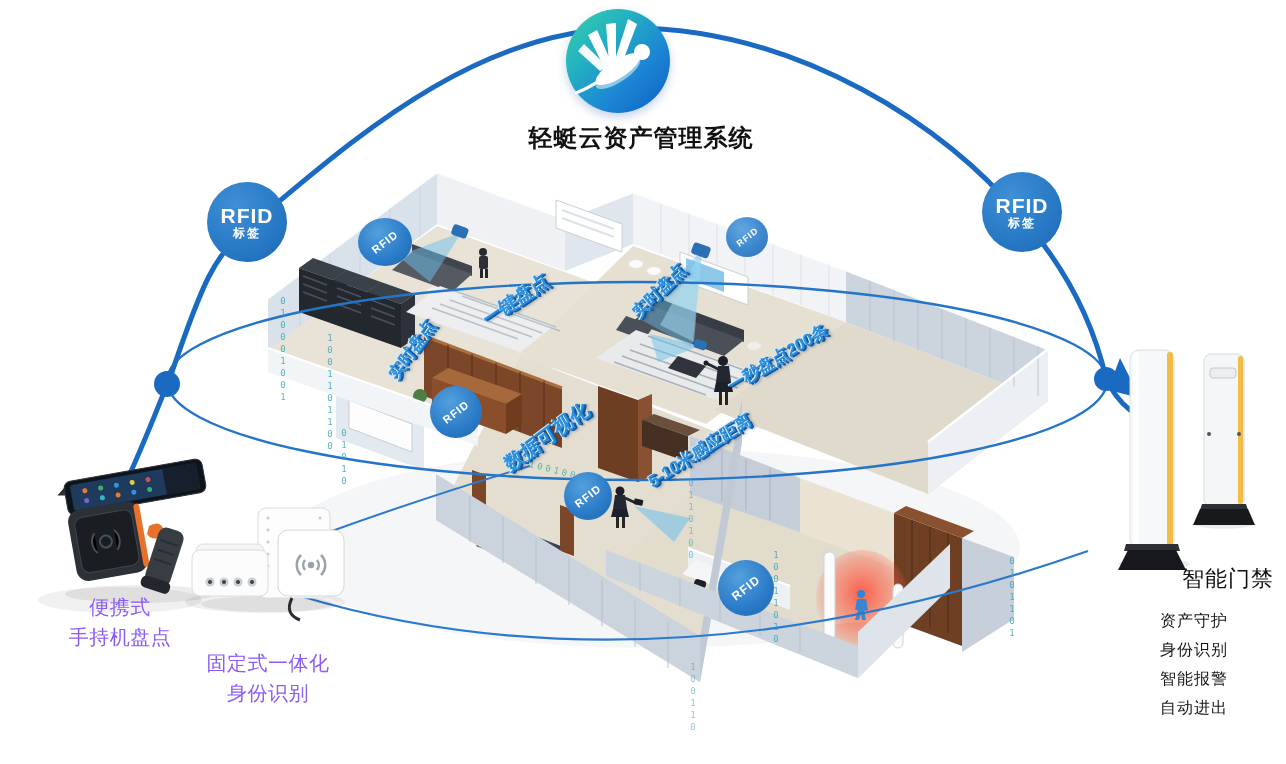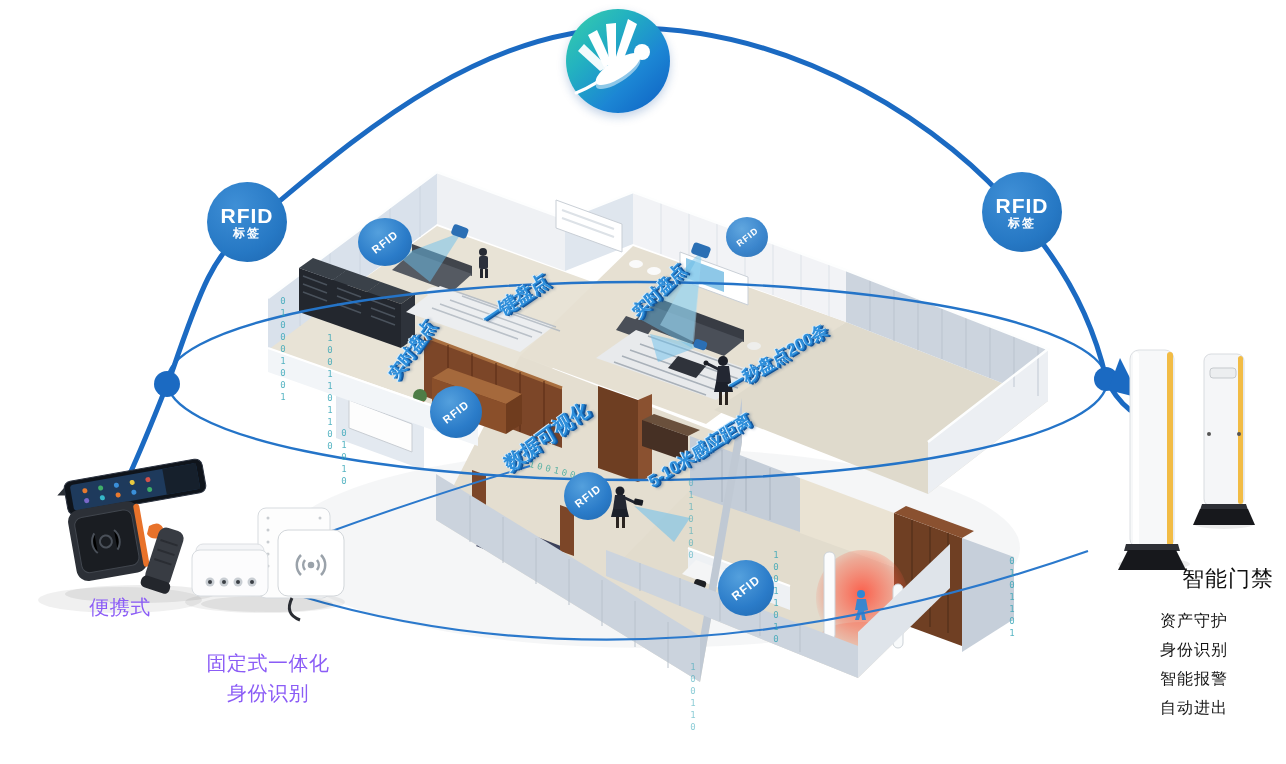--- a/index.html
+++ b/index.html
@@ -349,20 +349,21 @@
       <path d="M10,84 Q30,76 46,62" stroke="#ffffff" stroke-width="3" fill="none" stroke-linecap="round"></path>
       <ellipse cx="52" cy="64" rx="26" ry="9" fill="#bfe0f2" opacity=".7" transform="rotate(-33 52 64)"></ellipse>
       <ellipse cx="52" cy="60" rx="26" ry="9" fill="#ffffff" transform="rotate(-33 52 60)"></ellipse>
       <circle cx="76" cy="43" r="8" fill="#ffffff"></circle>
       <path d="M48,54 L62,10 L71,15 L55,57 Z" fill="#ffffff"></path>
       <path d="M43,55 L40,15 L50,14 L50,55 Z" fill="#ffffff"></path>
       <path d="M38,58 L22,26 L31,21 L46,55 Z" fill="#ffffff"></path>
       <path d="M34,62 L12,42 L18,35 L42,58 Z" fill="#ffffff" opacity=".95"></path>
     </svg>
   </div>
+  <div class="page-title">轻蜓云资产管理系统</div>
 
   <div class="rfid-badge" style="left:207px;top:182px;">
     <span class="l1">RFID</span>
     <span class="l2">标签</span>
   </div>
   <div class="rfid-badge" style="left:982px;top:172px;">
     <span class="l1">RFID</span>
     <span class="l2">标签</span>
   </div>
 
@@ -393,20 +394,21 @@
   <div class="bin" style="left:325px;top:333px;">1001101100</div>
   <div class="bin" style="left:339px;top:428px;">01010</div>
   <div class="bin-floor" style="left:528px;top:468px;">100100110</div>
   <div class="bin" style="left:686px;top:478px;opacity:.55;">0110100</div>
   <div class="bin" style="left:771px;top:550px;">10011010</div>
   <div class="bin" style="left:1007px;top:556px;">0101101</div>
   <div class="bin" style="left:688px;top:662px;opacity:.55;">100110</div>
 
   <div class="caption" style="left:30px;top:592px;width:180px;">
     <div>便携式</div>
+    <div>手持机盘点</div>
   </div>
   <div class="caption" style="left:190px;top:648px;width:156px;">
     <div>固定式一体化</div>
     <div>身份识别</div>
   </div>
   <div class="gate-caption" style="left:1152px;top:564px;width:122px;">智能门禁</div>
   <div class="gate-features" style="left:1160px;top:606px;">
     <div>资产守护</div>
     <div>身份识别</div>
     <div>智能报警</div>

